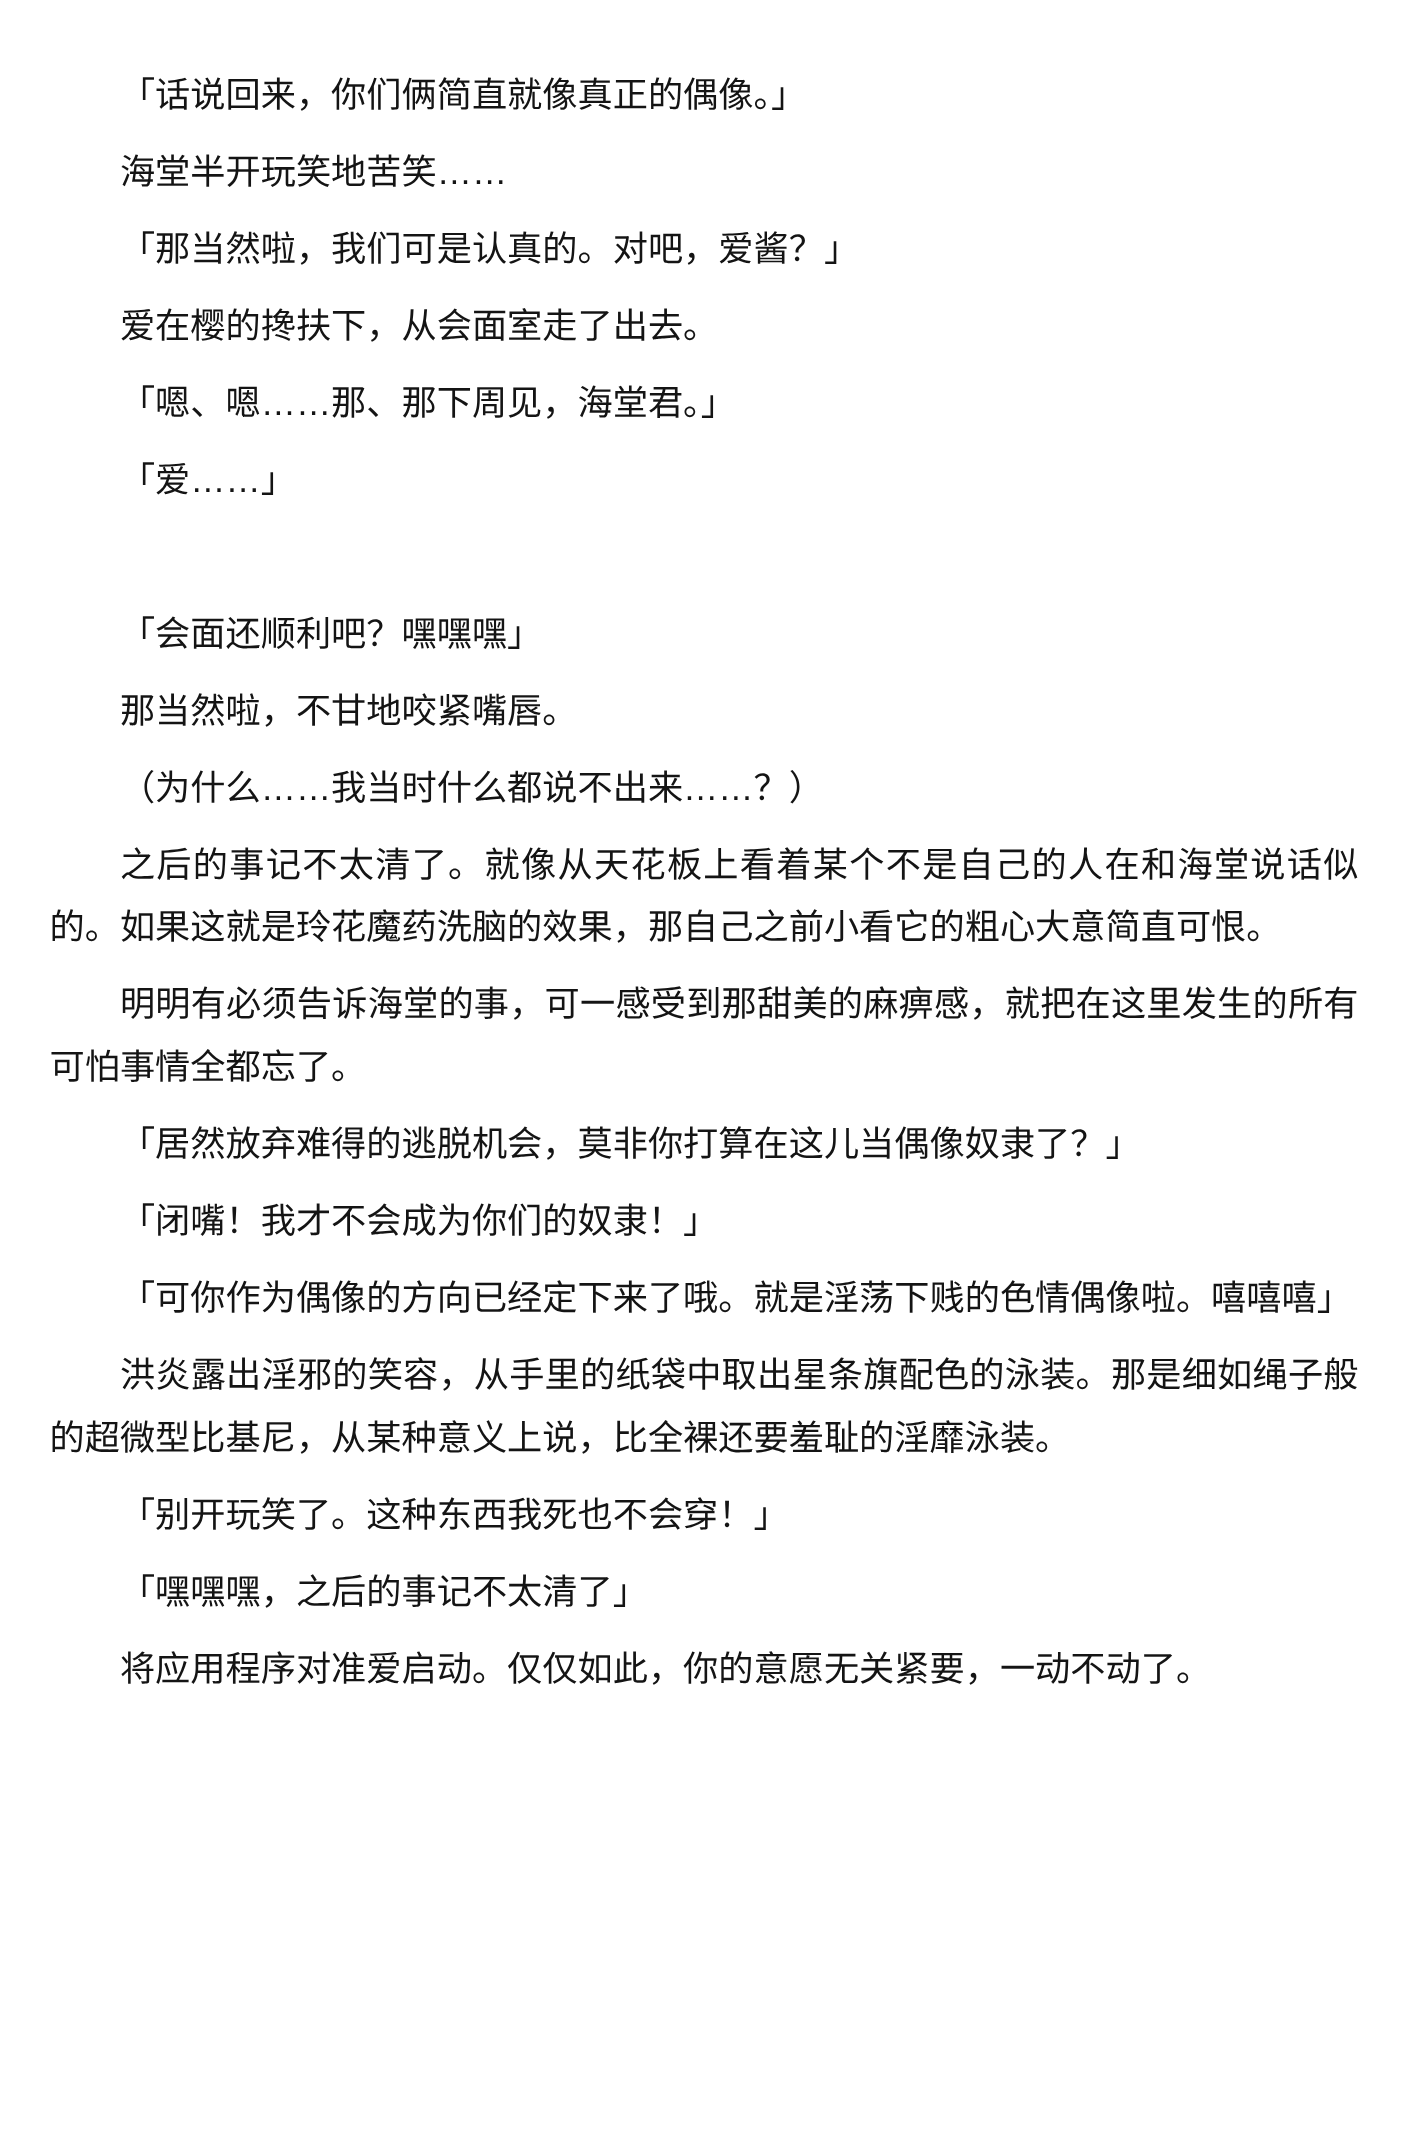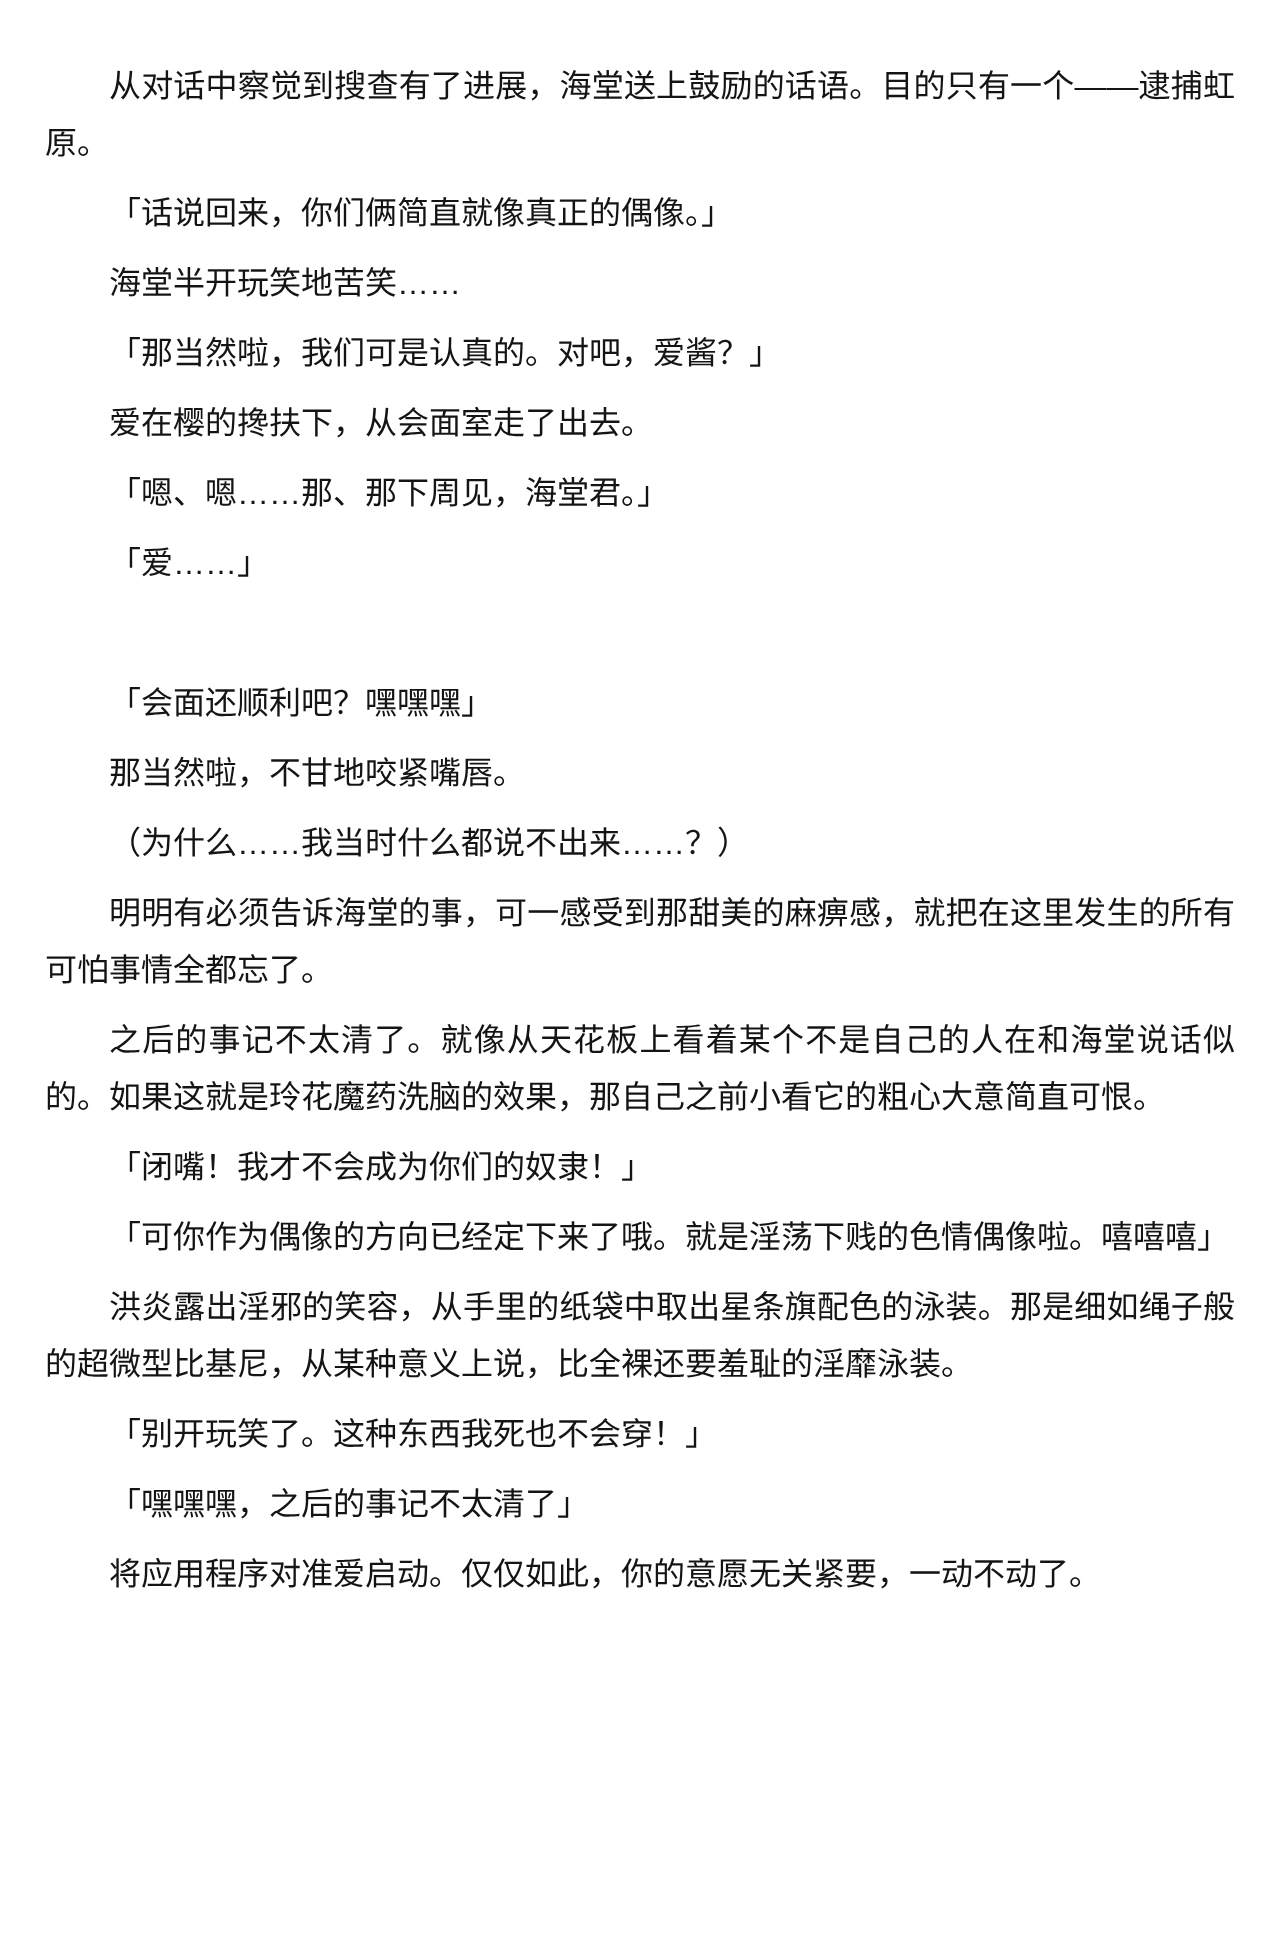--- a/index.html
+++ b/index.html
@@ -36,32 +36,32 @@
   .para.blank {
     
     height: 57px;
     margin: 0 0 13px 0;
   }
 </style>
 </head>
 <body>
 
 <main class="page">
-  <p class="para">从对话中察觉到搜查有了进展，海堂送上鼓励的话语。目的只有一个——逮捕虹原。</p>
   <p class="para">「话说回来，你们俩简直就像真正的偶像。」</p>
   <p class="para">海堂半开玩笑地苦笑……</p>
   <p class="para">「那当然啦，我们可是认真的。对吧，爱酱？」</p>
   <p class="para">爱在樱的搀扶下，从会面室走了出去。</p>
   <p class="para">「嗯、嗯……那、那下周见，海堂君。」</p>
   <p class="para">「爱……」</p>
   <p class="para blank"></p>
   <p class="para">「会面还顺利吧？嘿嘿嘿」</p>
   <p class="para">那当然啦，不甘地咬紧嘴唇。</p>
   <p class="para">（为什么……我当时什么都说不出来……？）</p>
+  <p class="para">之后的事记不太清了。就像从天花板上看着某个不是自己的人在和海堂说话似的。如果这就是玲花魔药洗脑的效果，那自己之前小看它的粗心大意简直可恨。</p>
   <p class="para">明明有必须告诉海堂的事，可一感受到那甜美的麻痹感，就把在这里发生的所有可怕事情全都忘了。</p>
-  <p class="para">之后的事记不太清了。就像从天花板上看着某个不是自己的人在和海堂说话似的。如果这就是玲花魔药洗脑的效果，那自己之前小看它的粗心大意简直可恨。</p>
+  <p class="para">「居然放弃难得的逃脱机会，莫非你打算在这儿当偶像奴隶了？」</p>
   <p class="para">「闭嘴！我才不会成为你们的奴隶！」</p>
   <p class="para">「可你作为偶像的方向已经定下来了哦。就是淫荡下贱的色情偶像啦。嘻嘻嘻」</p>
   <p class="para">洪炎露出淫邪的笑容，从手里的纸袋中取出星条旗配色的泳装。那是细如绳子般的超微型比基尼，从某种意义上说，比全裸还要羞耻的淫靡泳装。</p>
   <p class="para">「别开玩笑了。这种东西我死也不会穿！」</p>
   <p class="para">「嘿嘿嘿，之后的事记不太清了」</p>
   <p class="para">将应用程序对准爱启动。仅仅如此，你的意愿无关紧要，一动不动了。</p>
 </main>
 
 </body></html>

